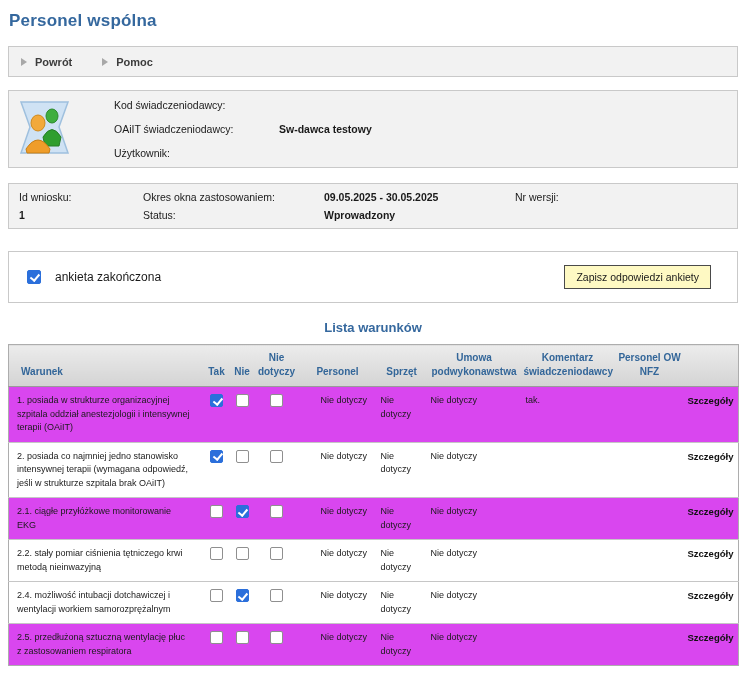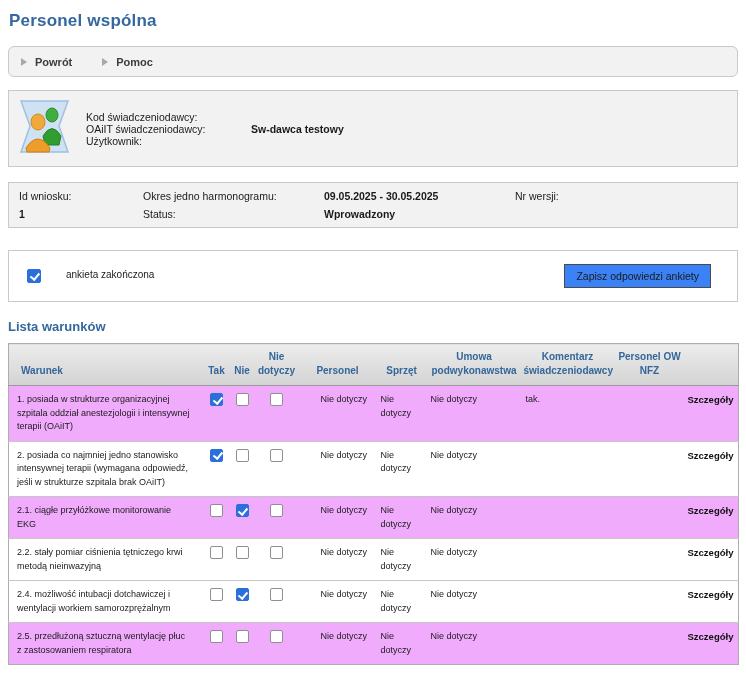--- a/index.html
+++ b/index.html
@@ -18,60 +18,60 @@
   }
 
   .box {
     border: 1px solid #c9c9c9; background: #f2f2f2;
     box-sizing: border-box; width: 730px;
   }
 
   
   .toolbar {
     height: 31px; display: flex; align-items: center;
-    gap: 30px; padding: 0 12px; margin-bottom: 13px; border-radius: 6px;
+    gap: 30px; padding: 0 12px; margin-bottom: 13px;
   }
   .toolbar-item { display: flex; align-items: center; gap: 8px; cursor: pointer; }
   .toolbar-item .label { font-size: 11px; font-weight: bold; color: #3c3c3c; }
   .tri {
     width: 0; height: 0;
     border-left: 6px solid #a8a8a8;
     border-top: 4px solid transparent;
     border-bottom: 4px solid transparent;
     display: inline-block;
   }
 
   
   .provider { padding: 8px 8px; margin-bottom: 15px; display: flex; align-items: center; gap: 14px; min-height: 66px; }
   .provider-grid {
-    display: grid; grid-template-columns: 165px auto; row-gap: 0;
-    font-size: 10.5px; align-items: center;
+    display: grid; grid-template-columns: 165px auto; row-gap: 12px;
+    font-size: 10.5px; align-items: center; margin-left: 28px;
   }
   .provider-grid .val { font-weight: bold; }
   .redacted { height: 11px; background: #cfcfcf; border-radius: 2px; filter: blur(2px); }
   .redacted.kod { width: 48px; margin-left: 30px; }
   .redacted.user { width: 84px; }
 
   
   .info {
     padding: 7px 10px; margin-bottom: 22px;
     display: grid; grid-template-columns: 118px 175px 185px auto;
     row-gap: 4px; font-size: 10.5px; gap: 6px;
   }
   .info .val { font-weight: bold; }
 
   
   .survey {
     background: #ffffff; padding: 13px 12px; margin-bottom: 17px;
     display: flex; align-items: center; justify-content: space-between;
   }
-  .survey-left { display: flex; align-items: flex-start; gap: 25px; padding-left: 6px; font-size: 10px; }
+  .survey-left { display: flex; align-items: flex-end; gap: 14px; padding-left: 6px; font-size: 12px; }
   .save-btn {
     font-family: inherit; font-size: 10.5px; color: #1a1a1a;
-    background: #3b82f6; border: 1px solid #4a4a4a;
+    background: #fef9c3; border: 1px solid #4a4a4a;
     padding: 5px 11px; cursor: pointer; margin-right: 14px;
   }
 
   
   .cb {
     display: inline-block; width: 13px; height: 13px;
     border: 1px solid #8f8f8f; border-radius: 2px;
     background: #ffffff; box-sizing: border-box; position: relative;
     cursor: pointer; vertical-align: middle;
   }
@@ -79,21 +79,21 @@
   .cb.checked { background: #2b6fdb; border-color: #2b6fdb; }
   .cb.checked::after {
     content: ""; position: absolute; left: 3.5px; top: 0.5px;
     width: 3.5px; height: 7px;
     border: solid #ffffff; border-width: 0 2px 2px 0;
     transform: rotate(40deg);
   }
 
   
   .section-title {
-    color: #35689e; font-weight: bold;
+    text-align: center; color: #35689e; font-weight: bold;
     font-size: 13px; margin: 4px 0 9px 0;
   }
   table.cond {
     width: 730px; border-collapse: collapse; table-layout: fixed;
     border: 1px solid #adadad; font-size: 9px;
   }
   table.cond thead th {
     background: linear-gradient(#ececec, #d3d3d3);
     color: #336699; font-size: 10px; font-weight: bold;
     vertical-align: bottom; text-align: center;
@@ -102,21 +102,21 @@
     line-height: 1.35;
   }
   table.cond thead th.warunek { text-align: left; padding-left: 12px; }
   table.cond tbody td {
     vertical-align: top; text-align: center;
     padding: 7px 2px 7px 2px;
     border-top: 1px solid #c6c6c6;
     line-height: 1.5;
   }
   table.cond tbody tr:first-child td { border-top: none; }
-  table.cond tbody tr.alt { background: #f0abfc; }
+  table.cond tbody tr.alt { background: #d946ef; }
   td.warunek { text-align: left !important; padding-left: 8px !important; padding-right: 12px !important; }
   td.val { text-align: left !important; padding-left: 4px !important; }
   td.val.personel { padding-left: 22px !important; }
   td.details {
     text-align: right !important; padding-right: 7px !important;
     font-weight: bold; font-size: 9.5px; color: #111; cursor: pointer;
   }
 </style>
 </head>
 <body>
@@ -151,21 +151,21 @@
       <span><span class="redacted kod"></span></span>
       <span>OAiIT świadczeniodawcy:</span>
       <span class="val">Sw-dawca testowy</span>
       <span>Użytkownik:</span>
       <span><span class="redacted user"></span></span>
     </div>
   </div>
 
   <div class="box info">
     <span>Id wniosku:</span>
-    <span>Okres jedno harmonogramu:</span>
+    <span>Okres okna zastosowaniem:</span>
     <span class="val">09.05.2025 - 30.05.2025</span>
     <span>Nr wersji:</span>
     <span class="val">1</span>
     <span>Status:</span>
     <span class="val">Wprowadzony</span>
   </div>
 
   <div class="box survey">
     <div class="survey-left">
       <span class="cb big checked" id="survey-cb"></span>

